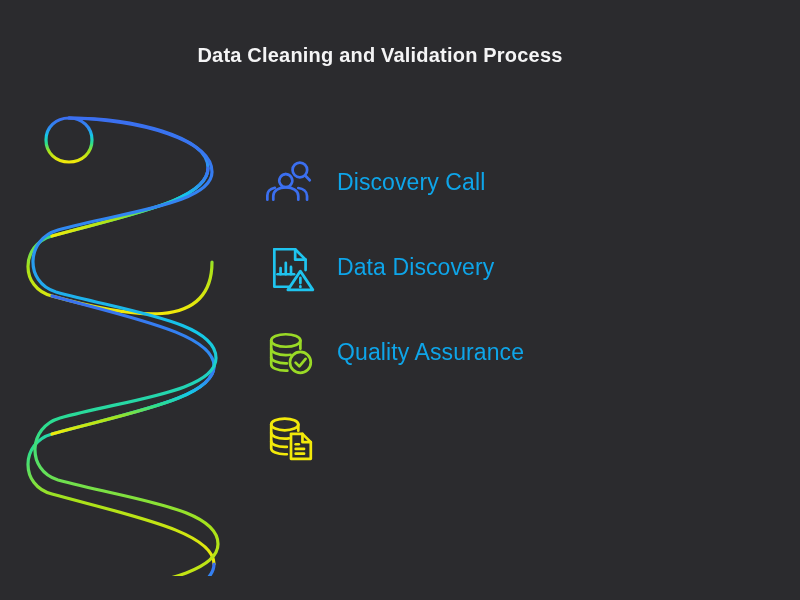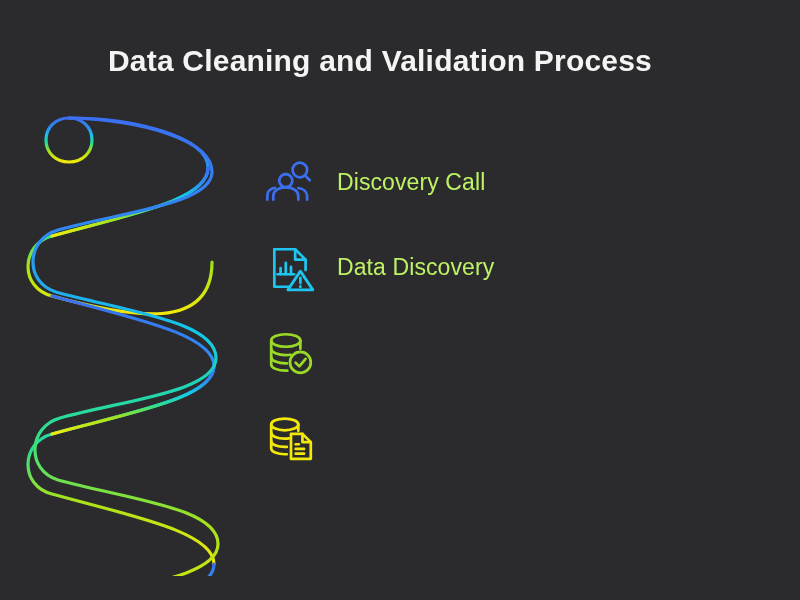--- a/index.html
+++ b/index.html
@@ -20,21 +20,21 @@
     width: 800px;
     height: 600px;
   }
   #page-title {
     position: absolute;
     top: 44px;
     left: 0;
     width: 760px;
     text-align: center;
     color: #f4f4f5;
-    font-size: 30px;
+    font-size: 20px;
     font-weight: bold;
     letter-spacing: 0.2px;
     white-space: nowrap;
   }
   #spiral-graphic {
     position: absolute;
     left: 12px;
     top: 96px;
     width: 232px;
     height: 480px;
@@ -61,21 +61,21 @@
     display: flex;
     align-items: center;
     justify-content: center;
   }
   .step-icon svg {
     width: 50px;
     height: 50px;
     display: block;
   }
   .step-label {
-    color: #bef264;
+    color: #0ea5e9;
     font-size: 23px;
     font-weight: normal;
     letter-spacing: 0.1px;
     white-space: nowrap;
     line-height: 1;
   }
 </style>
 </head>
 <body style="background: rgb(43, 43, 46);">
 
@@ -178,20 +178,21 @@
         <svg viewBox="0 0 48 48" xmlns="http://www.w3.org/2000/svg" fill="none" stroke="#9ada26" stroke-width="2.6" stroke-linecap="round" stroke-linejoin="round">
           <ellipse cx="19" cy="12" rx="14" ry="6" stroke="#9ada26"></ellipse>
           <path d="M 5 12 v 8 c 0 3.3 6.3 6 14 6 c 1.6 0 3.2 -0.1 4.6 -0.3" stroke="#9ada26"></path>
           <path d="M 33 12 v 8" stroke="#9ada26"></path>
           <path d="M 5 20 v 8 c 0 3.3 6.3 6 14 6 h 1" stroke="#9ada26"></path>
           <path d="M 5 28 v 7 c 0 3.3 6.3 6 14 6 h 1.5" stroke="#9ada26"></path>
           <circle cx="33" cy="33" r="10" stroke="#9ada26"></circle>
           <path d="M 28.4 33.2 L 32 36.8 L 38 29.6" stroke="#9ada26"></path>
         </svg>
       </span>
+      <span class="step-label">Quality Assurance</span>
     </div>
 
     <div class="step-row">
       <span class="step-icon">
         <svg viewBox="0 0 48 48" xmlns="http://www.w3.org/2000/svg" fill="none" stroke="#f2e90a" stroke-width="2.6" stroke-linecap="round" stroke-linejoin="round">
           <ellipse cx="18" cy="11" rx="13" ry="5.6" stroke="#f2e90a"></ellipse>
           <path d="M 5 11 v 8 c 0 3.1 5.8 5.6 13 5.6 c 1.4 0 2.8 -0.1 4 -0.3" stroke="#f2e90a"></path>
           <path d="M 31 11 v 6" stroke="#f2e90a"></path>
           <path d="M 5 19 v 8 c 0 3.1 5.8 5.6 13 5.6 h 2" stroke="#f2e90a"></path>
           <path d="M 5 27 v 7 c 0 3.1 5.8 5.6 13 5.6 h 2" stroke="#f2e90a"></path>

